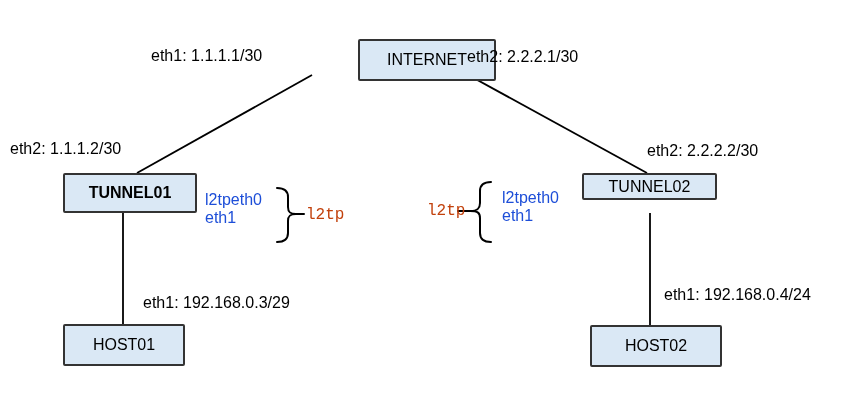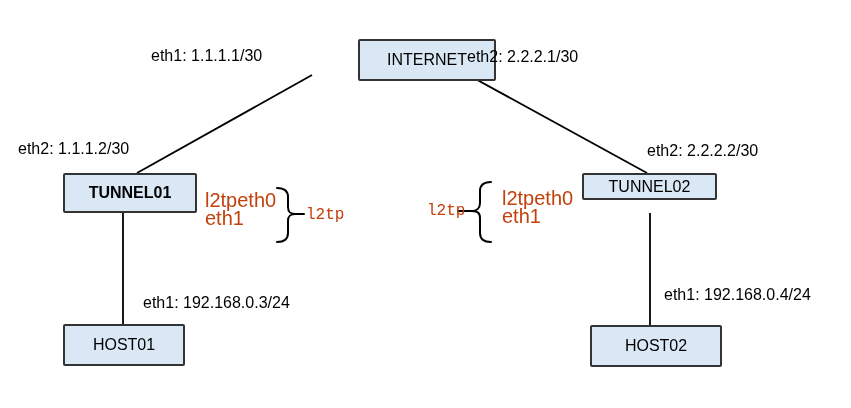--- a/index.html
+++ b/index.html
@@ -36,42 +36,42 @@
     white-space: nowrap;
   }
   .iflabel {
     position: absolute;
     font-size: 16px;
     color: #000000;
     white-space: nowrap;
   }
   .ifstack {
     position: absolute;
-    font-size: 20px;
+    font-size: 16px;
     line-height: 18px;
-    color: #c2410c;
+    color: #1d4ed8;
     white-space: nowrap;
   }
   .l2tp-label {
     position: absolute;
     font-size: 16px;
     color: #c2410c;
     white-space: nowrap;
     font-family: Liberation Mono, monospace;
   }
   
   #node-internet { left: 312px; top: 39px;  width: 138px; height: 42px; margin-left: 46px; }
   #node-tunnel01 { left: 63px;  top: 173px; width: 134px; height: 40px; font-weight: bold; }
   #node-tunnel02 { left: 582px; top: 173px; width: 135px; height: 27px; }
   #node-host01   { left: 63px;  top: 324px; width: 122px; height: 42px; }
   #node-host02   { left: 590px; top: 325px; width: 132px; height: 42px; }
   
   #lbl-internet-eth1 { left: 151px; top: 47px; }
   #lbl-internet-eth2 { left: 467px; top: 48px; }
-  #lbl-tunnel01-eth2 { left: 10px;  top: 140px; margin-left: 8px; }
+  #lbl-tunnel01-eth2 { left: 10px;  top: 140px; }
   #lbl-tunnel02-eth2 { left: 647px; top: 142px; }
   #lbl-host01-eth1   { left: 143px; top: 294px; }
   #lbl-host02-eth1   { left: 664px; top: 286px; }
   
   #l2tp-left-stack  { left: 205px; top: 191px; }
   #l2tp-left-label  { left: 306px; top: 206px; }
   #l2tp-right-label { left: 427px; top: 202px; }
   #l2tp-right-stack { left: 502px; top: 189px; }
 </style>
 </head>
@@ -103,21 +103,21 @@
     <span>HOST01</span>
   </div>
   <div class="node" id="node-host02">
     <span>HOST02</span>
   </div>
 
   <div class="iflabel" id="lbl-internet-eth1">eth1: 1.1.1.1/30</div>
   <div class="iflabel" id="lbl-internet-eth2">eth2: 2.2.2.1/30</div>
   <div class="iflabel" id="lbl-tunnel01-eth2">eth2: 1.1.1.2/30</div>
   <div class="iflabel" id="lbl-tunnel02-eth2">eth2: 2.2.2.2/30</div>
-  <div class="iflabel" id="lbl-host01-eth1">eth1: 192.168.0.3/24</div>
+  <div class="iflabel" id="lbl-host01-eth1">eth1: 192.168.0.3/29</div>
   <div class="iflabel" id="lbl-host02-eth1">eth1: 192.168.0.4/24</div>
 
   <div class="ifstack" id="l2tp-left-stack">
     <div>l2tpeth0</div>
     <div>eth1</div>
   </div>
   <div class="l2tp-label" id="l2tp-left-label">l2tp</div>
 
   <div class="l2tp-label" id="l2tp-right-label">l2tp</div>
   <div class="ifstack" id="l2tp-right-stack">

